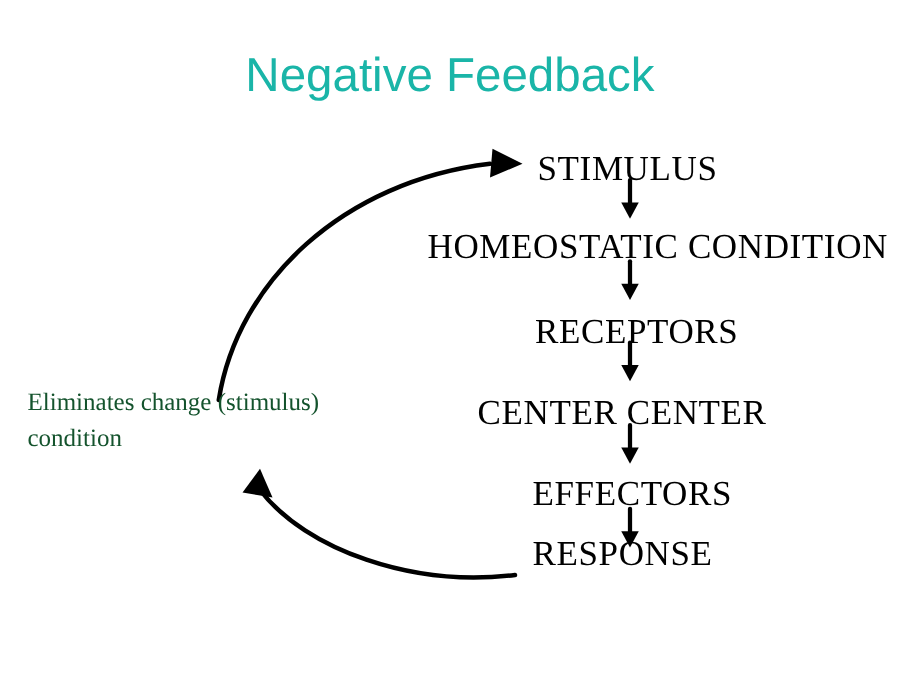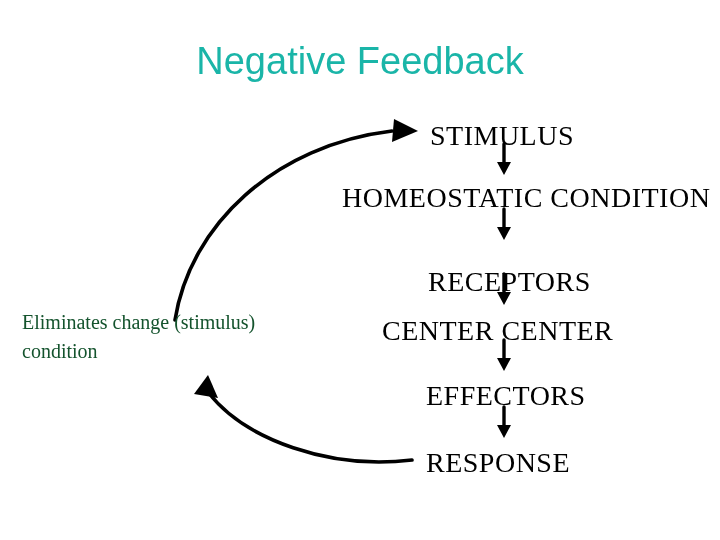--- a/index.html
+++ b/index.html
@@ -96,42 +96,42 @@
       <polygon points="11,33 4,20 18,20" fill="#000"></polygon>
     </svg>
 
     <div class="node" style="left:12px; top:72px;">HOMEOSTATIC CONDITION</div>
 
     <svg class="arrow-svg" style="left:163px; top:97px;" width="22" height="34" viewBox="0 0 22 34">
       <line x1="11" y1="2" x2="11" y2="24" stroke="#000" stroke-width="3.4" stroke-linecap="round"></line>
       <polygon points="11,33 4,20 18,20" fill="#000"></polygon>
     </svg>
 
-    <div class="node" style="left:98px; top:140px;margin-top:16px;">RECEPTORS</div>
+    <div class="node" style="left:98px; top:140px;">RECEPTORS</div>
 
     <svg class="arrow-svg" style="left:163px; top:162px;" width="22" height="34" viewBox="0 0 22 34">
       <line x1="11" y1="2" x2="11" y2="24" stroke="#000" stroke-width="3.4" stroke-linecap="round"></line>
       <polygon points="11,33 4,20 18,20" fill="#000"></polygon>
     </svg>
 
     <div class="node" style="left:52px; top:205px;">CENTER CENTER</div>
 
     <svg class="arrow-svg" style="left:163px; top:228px;" width="22" height="34" viewBox="0 0 22 34">
       <line x1="11" y1="2" x2="11" y2="24" stroke="#000" stroke-width="3.4" stroke-linecap="round"></line>
       <polygon points="11,33 4,20 18,20" fill="#000"></polygon>
     </svg>
 
     <div class="node" style="left:96px; top:270px;">EFFECTORS</div>
 
     <svg class="arrow-svg" style="left:163px; top:295px;" width="22" height="34" viewBox="0 0 22 34">
       <line x1="11" y1="2" x2="11" y2="24" stroke="#000" stroke-width="3.4" stroke-linecap="round"></line>
       <polygon points="11,33 4,20 18,20" fill="#000"></polygon>
     </svg>
 
-    <div class="node" style="left:96px; top:337px;">RESPONSE</div>
+    <div class="node" style="left:96px; top:318px;">RESPONSE</div>
 
   </div>
 
   <div id="sidetext">
     <div>Eliminates change (stimulus)</div>
     <div>condition</div>
   </div>
 
 </div>
 

